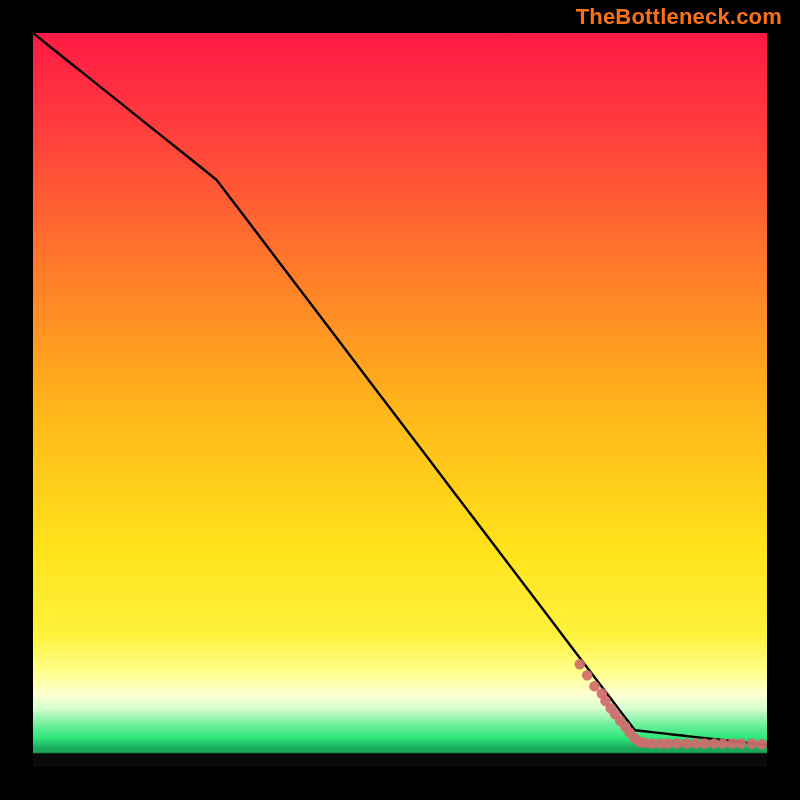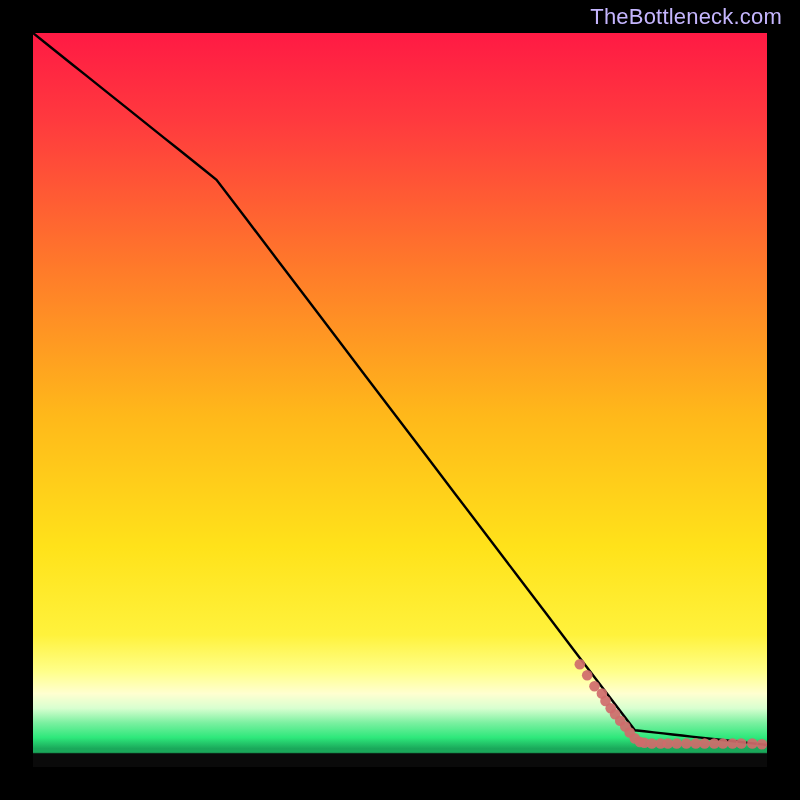--- a/index.html
+++ b/index.html
@@ -14,23 +14,23 @@
   .frame {
     position: relative;
     width: 800px;
     height: 800px;
     background: #000;
   }
   .watermark {
     position: absolute;
     top: 4px;
     right: 18px;
-    color: #c4b5fd;
+    color: #f97316;
     font-size: 22px;
-    font-weight: 400;
+    font-weight: 700;
     letter-spacing: 0.2px;
     user-select: none;
   }
   .plot {
     position: absolute;
     left: 33px;
     top: 33px;
     width: 734px;
     height: 734px;
   }

